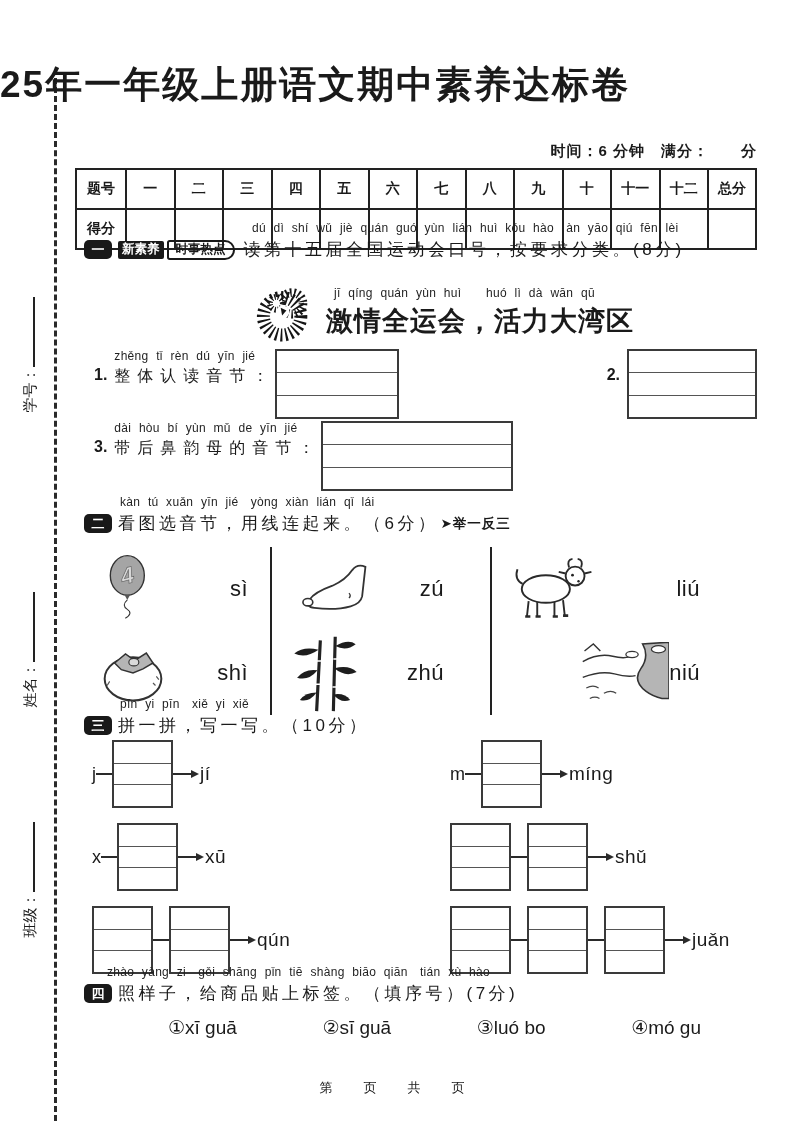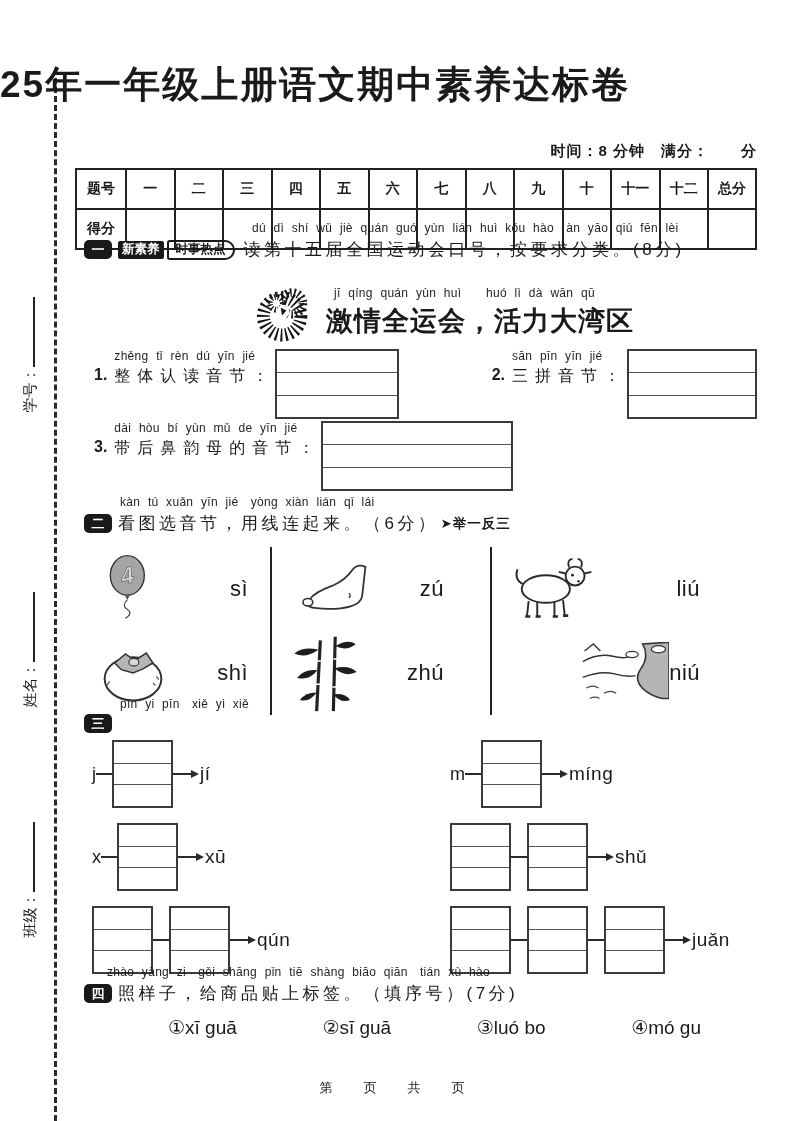--- a/index.html
+++ b/index.html
@@ -86,21 +86,21 @@
   <div class="mlabel" style="top:639px;">
     <span>姓名：</span>
     <span class="ml-underline"></span>
   </div>
   <div class="mlabel" style="top:869px;">
     <span>班级：</span>
     <span class="ml-underline"></span>
   </div>
 
   <div class="title">25年一年级上册语文期中素养达标卷</div>
-  <div class="meta">时间：8 分钟　满分：　　分</div>
+  <div class="meta">时间：6 分钟　满分：　　分</div>
 
   <table class="score-table">
     <colgroup>
         <col style="width:50px">
         <col>
         <col>
         <col>
         <col>
         <col>
         <col>
@@ -180,24 +180,20 @@
         <span class="q-label">整体认读音节：</span>
       </div>
       <div class="ansbox" style="width:120px;height:66px;">
         <div class="cell"></div>
         <div class="cell"></div>
         <div class="cell"></div>
       </div>
     </div>
     <div class="q-item">
       <span class="q-no">2.</span>
-      <div class="q-col">
-        <span class="pinyin">sān pīn yīn jié</span>
-        <span class="q-label">三拼音节：</span>
-      </div>
       <div class="ansbox" style="width:126px;height:66px;">
         <div class="cell"></div>
         <div class="cell"></div>
         <div class="cell"></div>
       </div>
     </div>
   </div>
 
   <div class="q-row" style="top:421px;justify-content:flex-start;">
     <div class="q-item">
@@ -306,20 +302,21 @@
         </svg>
         <span class="syl">niú</span>
       </div>
     </div>
   </div>
 
   <div class="sec" style="top:696px;">
     <div class="pinyin" style="margin-left:36px;">pīn yi pīn　xiě yi xiě</div>
     <div class="head-line">
       <span class="num-badge">三</span>
+      <span class="sec-title">拼一拼，写一写。（10分）</span>
     </div>
   </div>
 
   <div class="s3-grid">
 
     <div class="pin-row">
       <span class="pletter">j</span>
       <span class="conn"></span>
       <div class="pbox">
           <div class="cell"></div>

